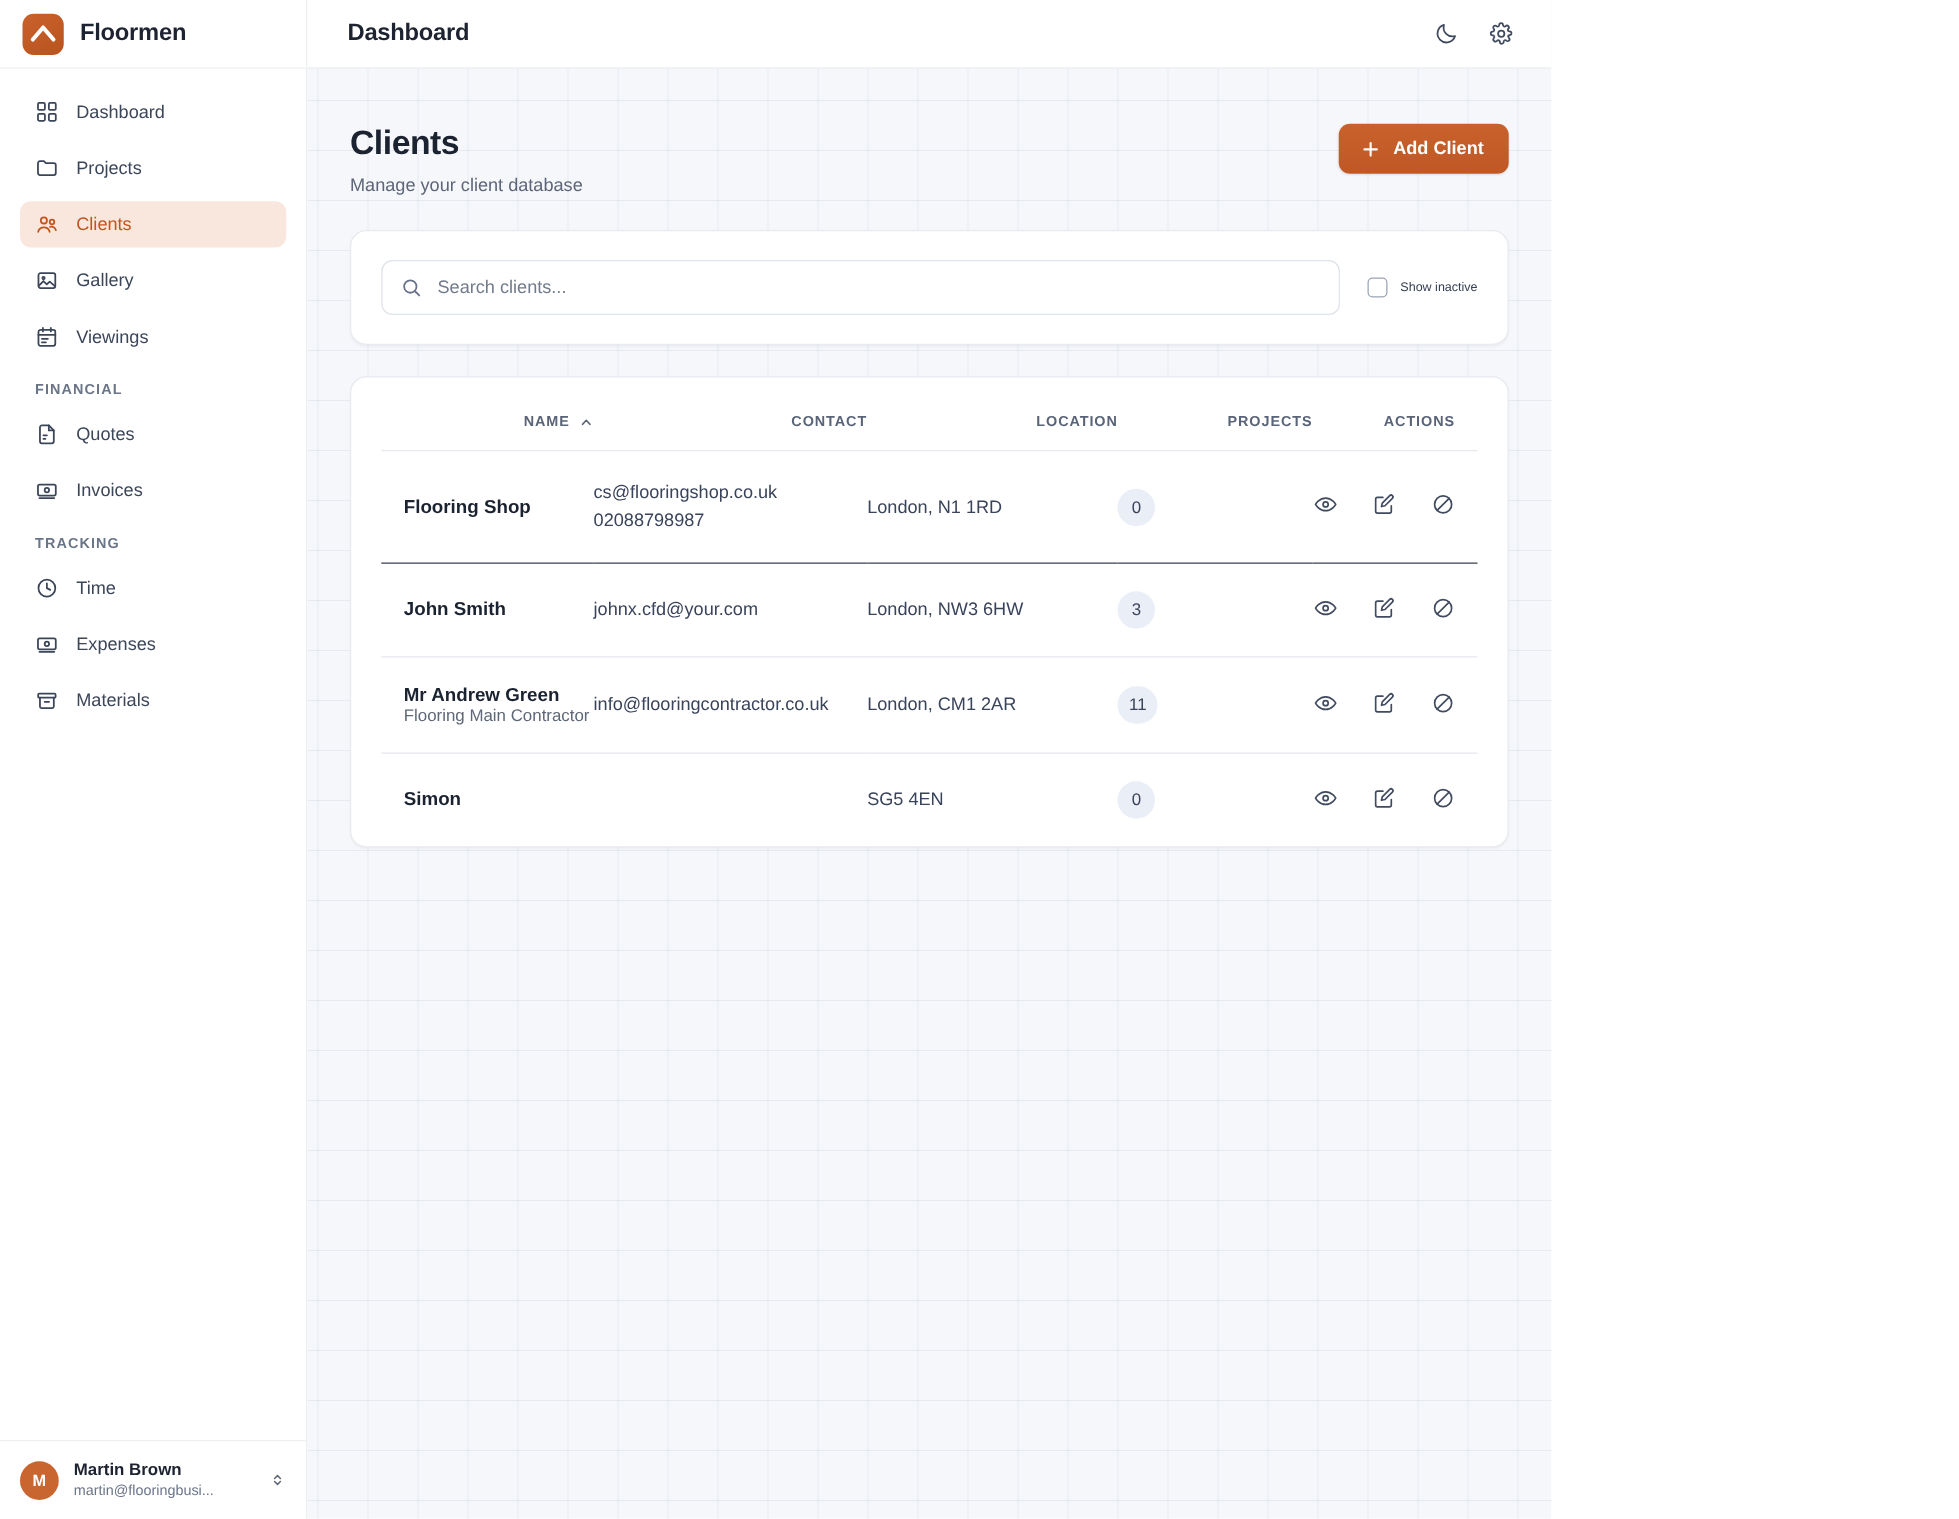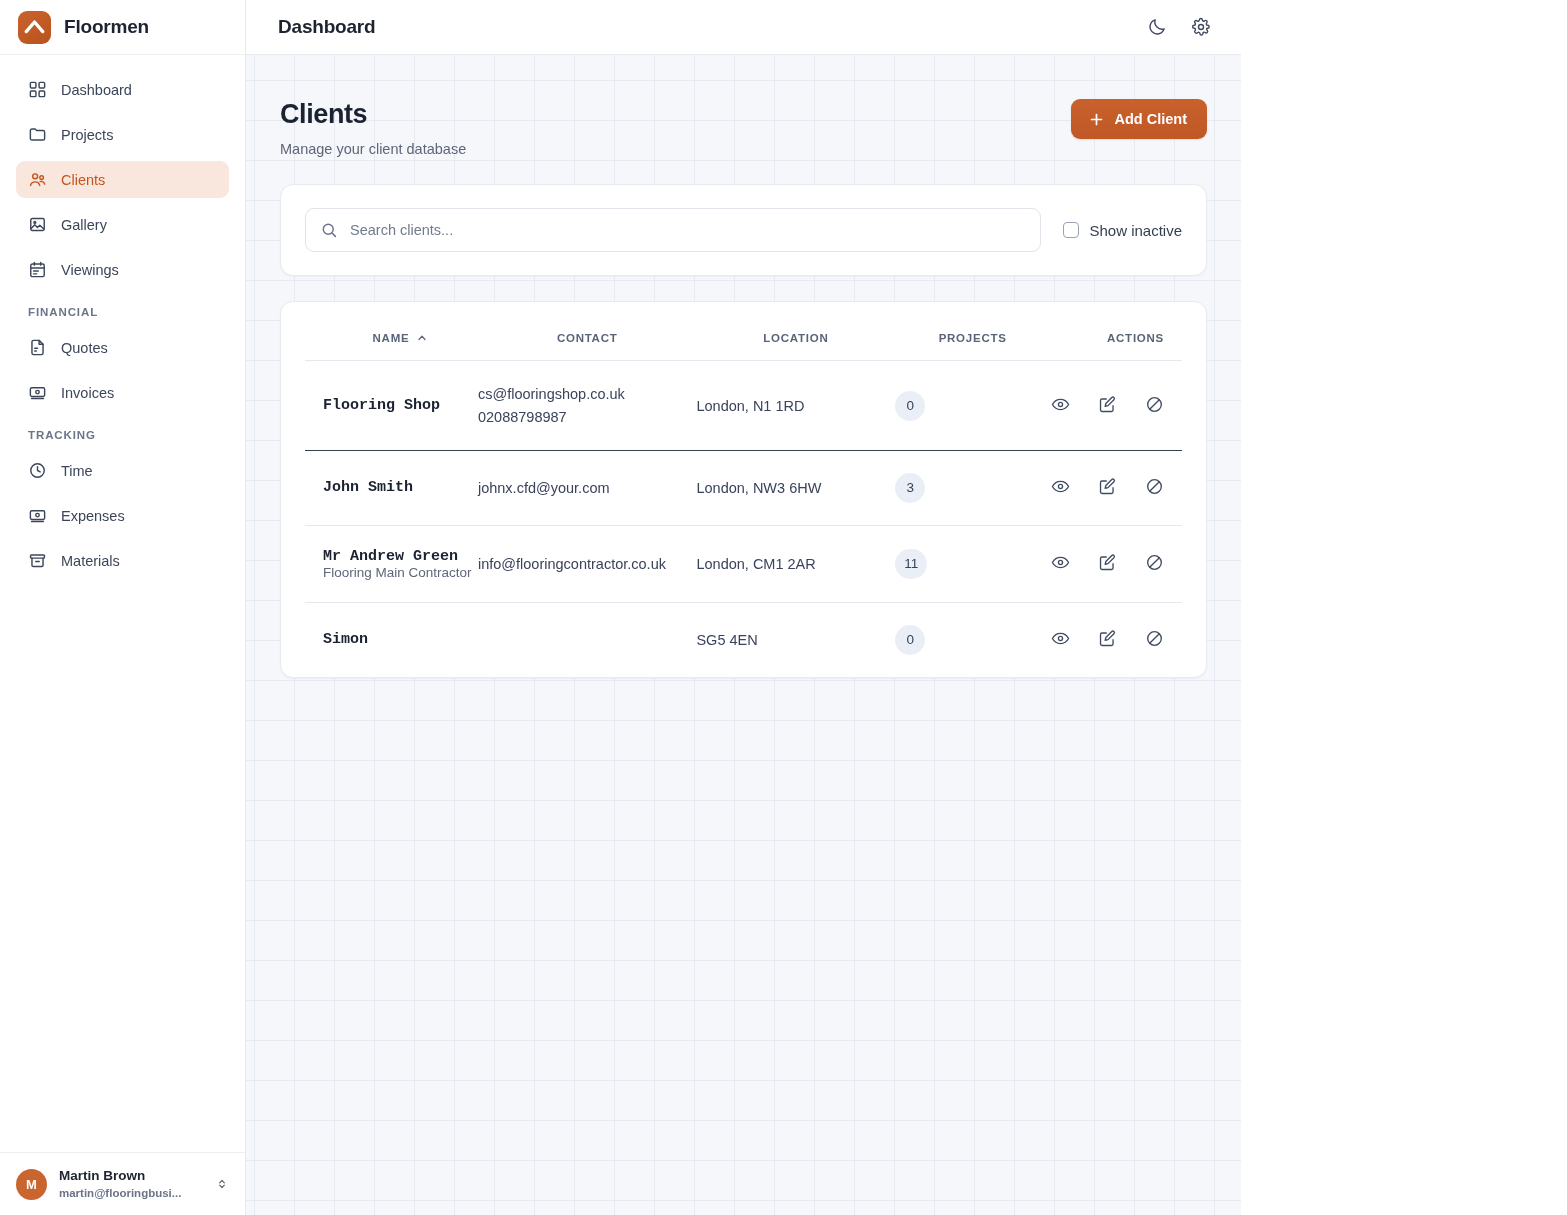--- a/index.html
+++ b/index.html
@@ -79,21 +79,21 @@
   .avatar {
     width: 31px; height: 31px; border-radius: 50%;
     background: #c9662f;
     color: #ffffff;
     font-size: 13px; font-weight: 600;
     display: flex; align-items: center; justify-content: center;
     flex: 0 0 31px;
   }
   .user-text { flex: 1 1 auto; min-width: 0; }
   .user-name { font-size: 13.5px; font-weight: 700; color: #1d2330; line-height: 1.3; }
-  .user-email { font-size: 11.5px; color: #6b7588; line-height: 1.4; white-space: nowrap; overflow: hidden; font-weight: bold; }
+  .user-email { font-size: 11.5px; color: #6b7588; line-height: 1.4; white-space: nowrap; overflow: hidden; }
   .chevy { width: 14px; height: 14px; flex:0 0 14px; color:#5c6678; }
 
   
   .main {
     flex: 1 1 auto;
     height: 1215px;
     display: flex;
     flex-direction: column;
     background: #f6f7fa;
     background-image:
@@ -174,26 +174,26 @@
   }
   .search-icon svg { width: 18px; height: 18px; display:block; }
   .inactive-wrap { display: flex; align-items: center; gap: 10px; cursor: pointer; user-select: none; }
   .cb {
     width: 16px; height: 16px;
     border: 1.5px solid #9aa3b5;
     border-radius: 4px;
     background: #ffffff;
     flex: 0 0 16px;
   }
-  .inactive-label { font-size: 15px; color: #343e51; }
+  .inactive-label { font-size: 10px; color: #343e51; }
 
   .table-card { margin-top: 25px; padding: 0 24px; }
   table { width: 100%; border-collapse: collapse; }
   thead th {
-    text-align: center;
+    text-align: right;
     font-size: 11.5px;
     font-weight: 700;
     letter-spacing: 0.75px;
     color: #5a6478;
     padding: 30px 0 16px 0;
     border-bottom: 1px solid #e5e8ee;
     white-space: nowrap;
   }
   th.col-name { width: 245px; padding-left: 18px; }
   th.col-contact { width: 245px; }
@@ -206,21 +206,21 @@
   tbody tr { border-bottom: 1px solid #e5e8ee; }
   tbody tr.heavy { border-bottom: 1px solid #39414f; }
   tbody tr:last-child { border-bottom: none; }
   tbody td {
     padding: 22px 0;
     vertical-align: middle;
     font-size: 14.5px;
     color: #39435a;
   }
   td.c-name { padding-left: 18px; }
-  .cell-name { font-size: 15px; font-weight: 700; color: #1b2230; font-family: Liberation Mono, monospace; }
+  .cell-name { font-size: 15px; font-weight: 700; color: #1b2230; }
   .cell-company { font-size: 13.5px; color: #5f6878; margin-top: 0; }
   .cell-line { line-height: 1.55; }
   .badge {
     display: inline-flex; align-items: center; justify-content: center;
     min-width: 30px; height: 30px; padding: 0 9px;
     border-radius: 16px;
     background: #eaeef6;
     color: #39435a;
     font-size: 13.5px;
   }

